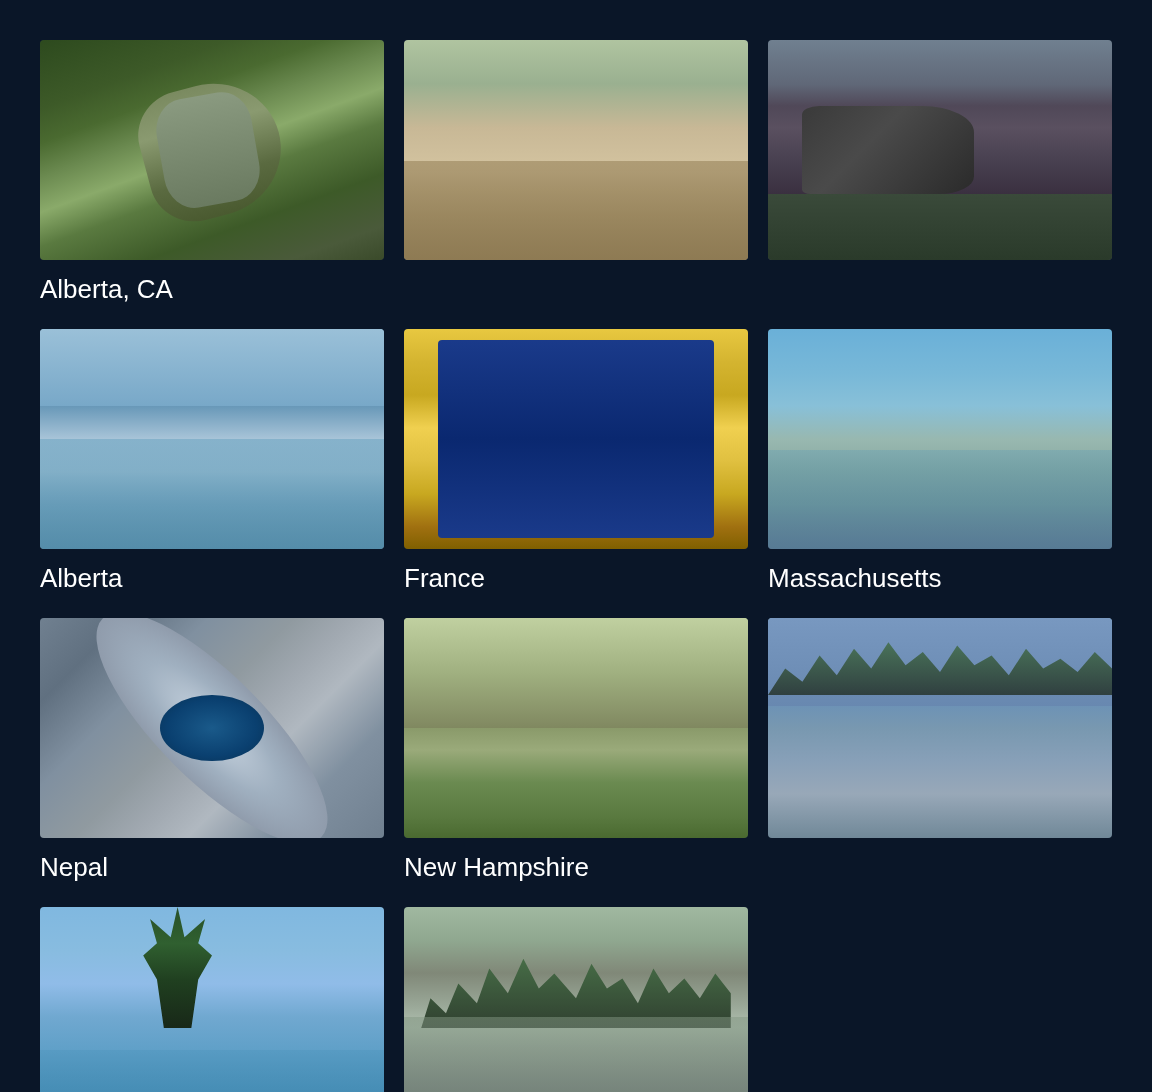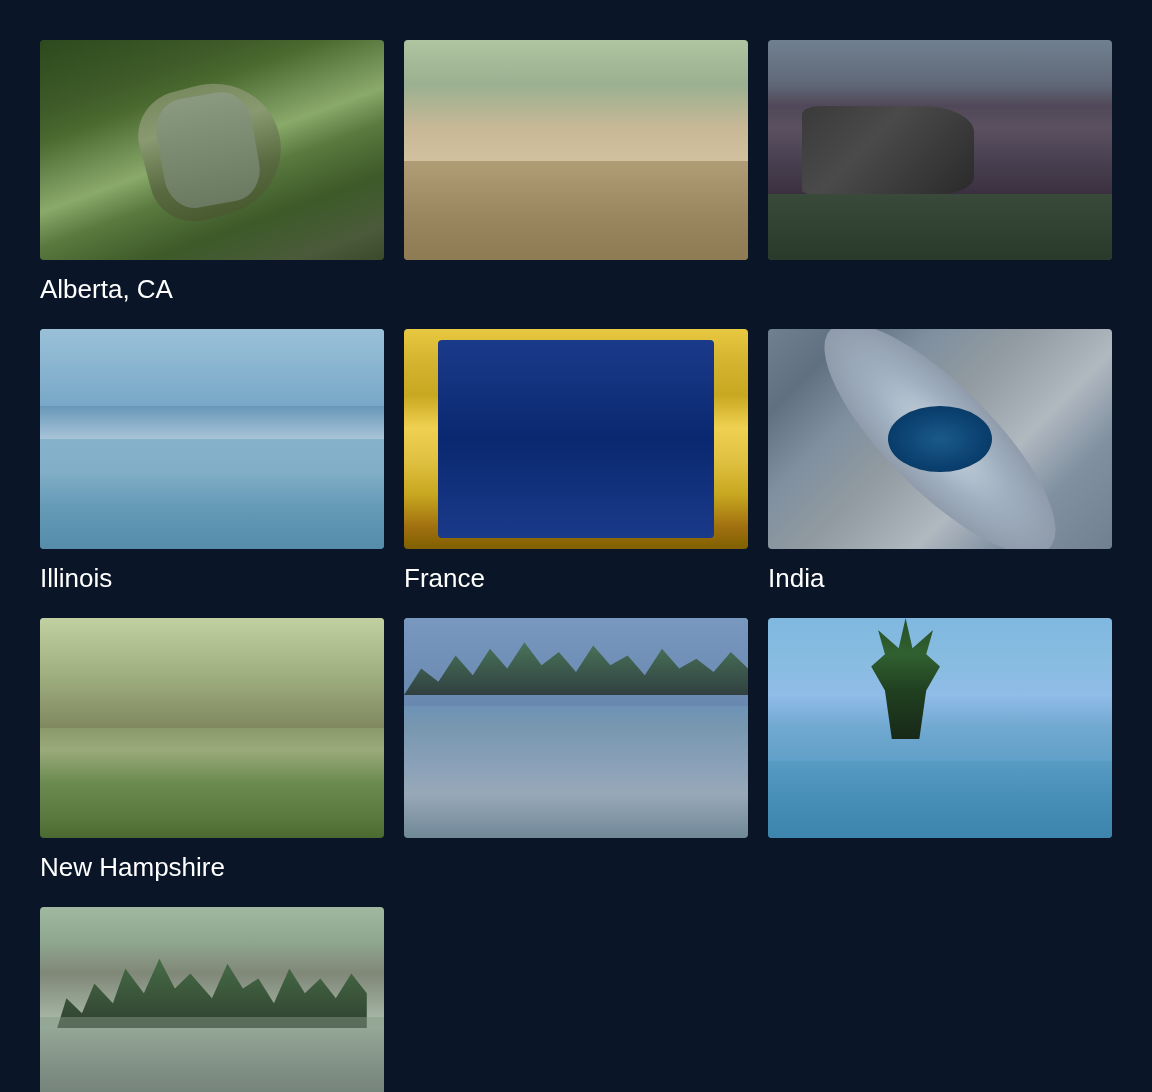--- a/index.html
+++ b/index.html
@@ -339,33 +339,39 @@
     </div>
     <div class="gallery-item">
       <div class="photo-box">
         <div class="photo-placeholder photo-france" title="Rocky coastal landscape with water below cliffs"></div>
       </div>
     </div>
     <div class="gallery-item">
       <div class="photo-box">
         <div class="photo-placeholder photo-illinois" title="Two people standing in flooded water measuring levels"></div>
       </div>
-      <div class="label">Illinois</div>
+      <div class="label">Alberta</div>
     </div>
     <div class="gallery-item">
       <div class="photo-box">
         <div class="photo-placeholder photo-india" title="Blue sign with SMS water level instructions in Hindi"></div>
       </div>
       <div class="label">France</div>
     </div>
     <div class="gallery-item">
       <div class="photo-box">
+        <div class="photo-placeholder photo-massachusetts" title="Person wading in water next to measurement stake"></div>
+      </div>
+      <div class="label">Massachusetts</div>
+    </div>
+    <div class="gallery-item">
+      <div class="photo-box">
         <div class="photo-placeholder photo-nepal" title="Aerial satellite view of river delta or glacial area"></div>
       </div>
-      <div class="label">India</div>
+      <div class="label">Nepal</div>
     </div>
     <div class="gallery-item">
       <div class="photo-box">
         <div class="photo-placeholder photo-new-hampshire" title="River scene with trees and green vegetation"></div>
       </div>
       <div class="label">New Hampshire</div>
     </div>
     <div class="gallery-item">
       <div class="photo-box">
         <div class="photo-placeholder photo-new-york" title="Calm lake surrounded by forested hills"></div>

